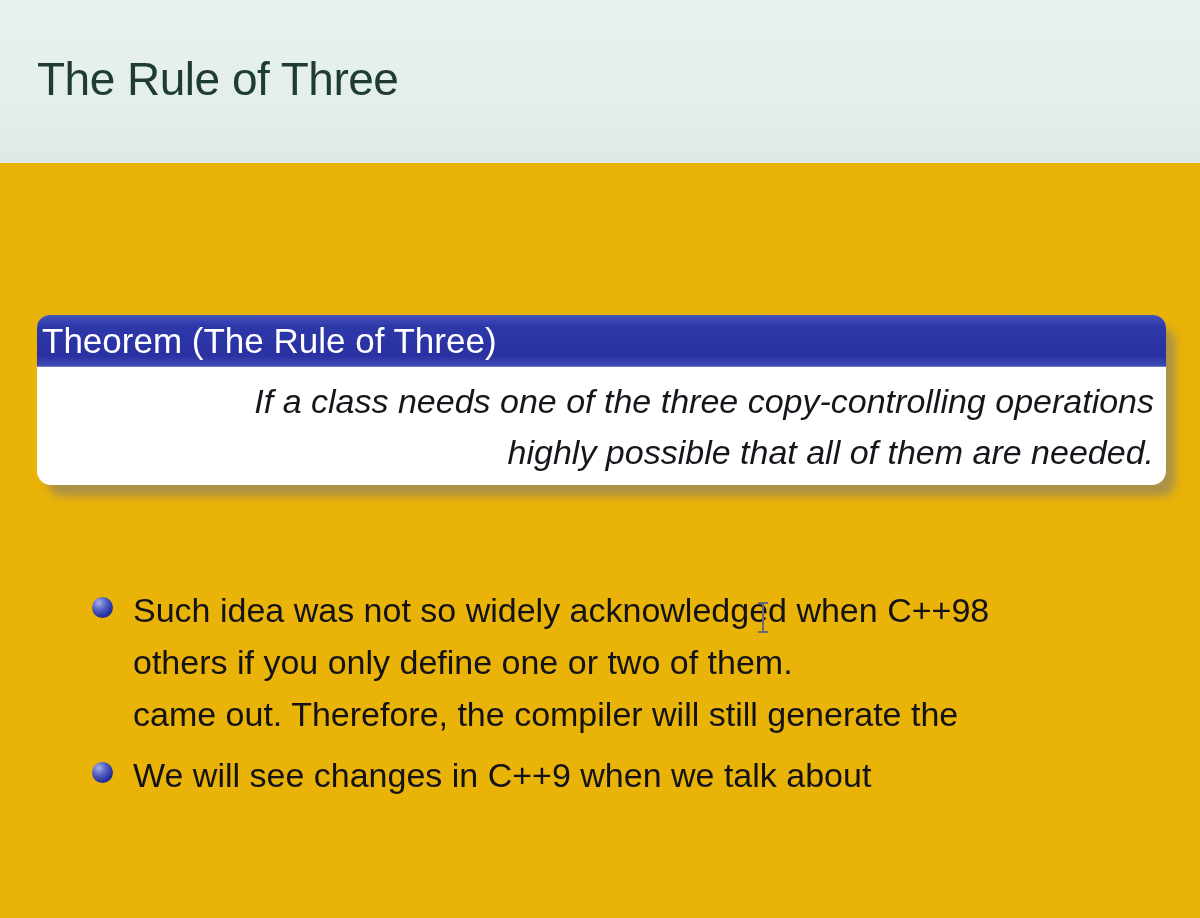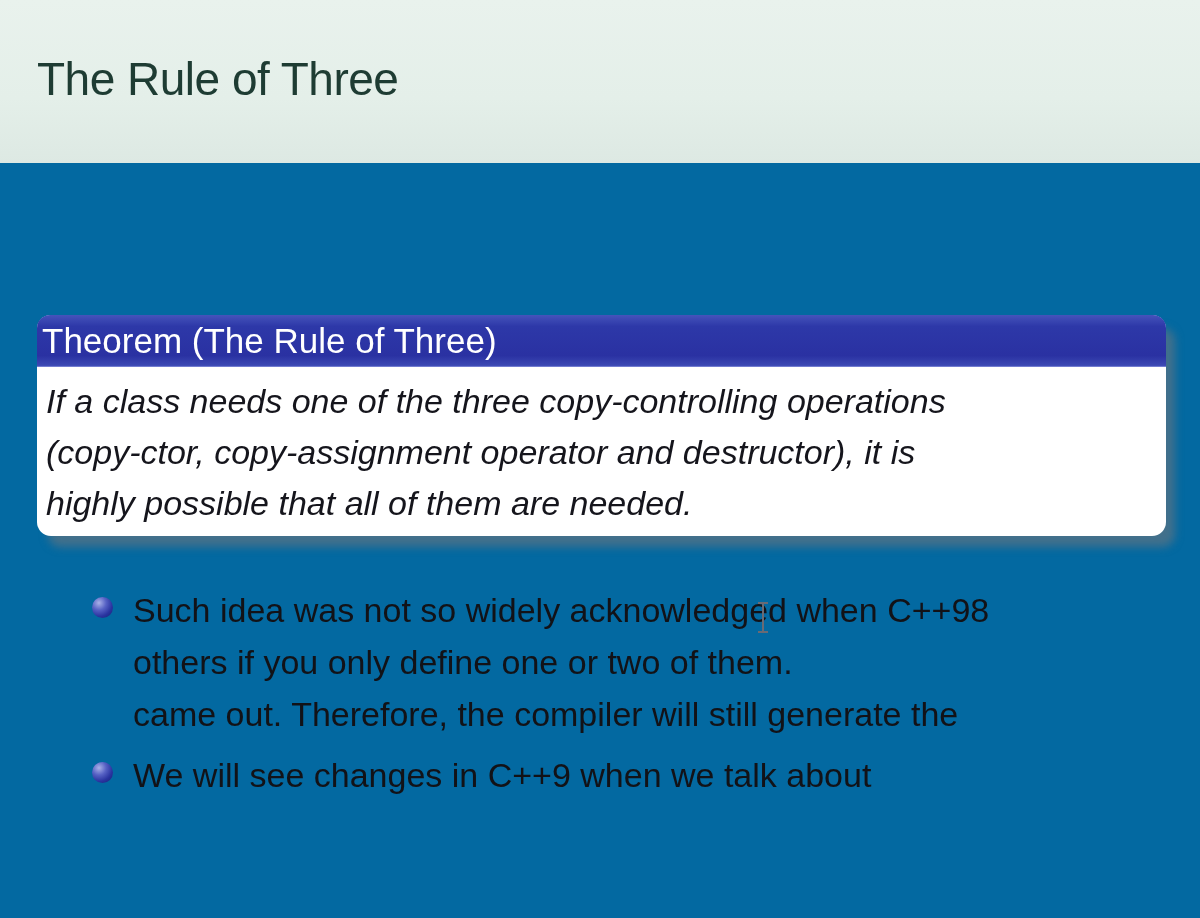--- a/index.html
+++ b/index.html
@@ -3,21 +3,21 @@
 <meta charset="utf-8">
 <style>
   * { margin: 0; padding: 0; box-sizing: border-box; }
   html, body { background: #ffffff; }
   body { font-family: "Liberation Sans", sans-serif; }
 
   .slide {
     position: relative;
     width: 1200px;
     height: 918px;
-    background: #0369a1;
+    background: #eab308;
     overflow: hidden;
   }
 
   
   .header-band {
     position: absolute;
     top: 0; left: 0;
     width: 1200px; height: 163px;
     background: linear-gradient(180deg, #e9f2ed 0%, #e4efe9 60%, #dde9e3 100%);
   }
@@ -51,21 +51,21 @@
     overflow: hidden;
   }
   .theorem-body {
     border-radius: 0 0 13px 13px;
     padding: 9px 12px 7px 9px;
     font-style: italic;
     font-size: 34px;
     line-height: 51px;
     color: #15151c;
   }
-  .theorem-body .tline { white-space: nowrap; }
+  .theorem-body .tline { white-space: nowrap; text-align: right; }
 
   
   .bullet-item {
     position: absolute;
     left: 133px;
     font-size: 34px;
     line-height: 52px;
     color: #121217;
   }
   .bullet-item .bline { white-space: nowrap; }
@@ -108,21 +108,20 @@
 <div class="slide">
 
   <div class="header-band">
     <div class="slide-title">The Rule of Three</div>
   </div>
 
   <div class="theorem-box">
     <div class="theorem-header">Theorem (The Rule of Three)</div>
     <div class="theorem-body">
       <div class="tline">If a class needs one of the three copy-controlling operations</div>
-      <div class="tline">(copy-ctor, copy-assignment operator and destructor), it is</div>
       <div class="tline">highly possible that all of them are needed.</div>
     </div>
   </div>
 
   <span class="bullet-ball" id="ball-1"></span>
   <div class="bullet-item" id="bullet-1">
     <div class="bline">Such idea was not so widely acknowledged when C++98</div>
     <div class="bline">others if you only define one or two of them.</div>
     <div class="bline">came out. Therefore, the compiler will still generate the</div>
   </div>

